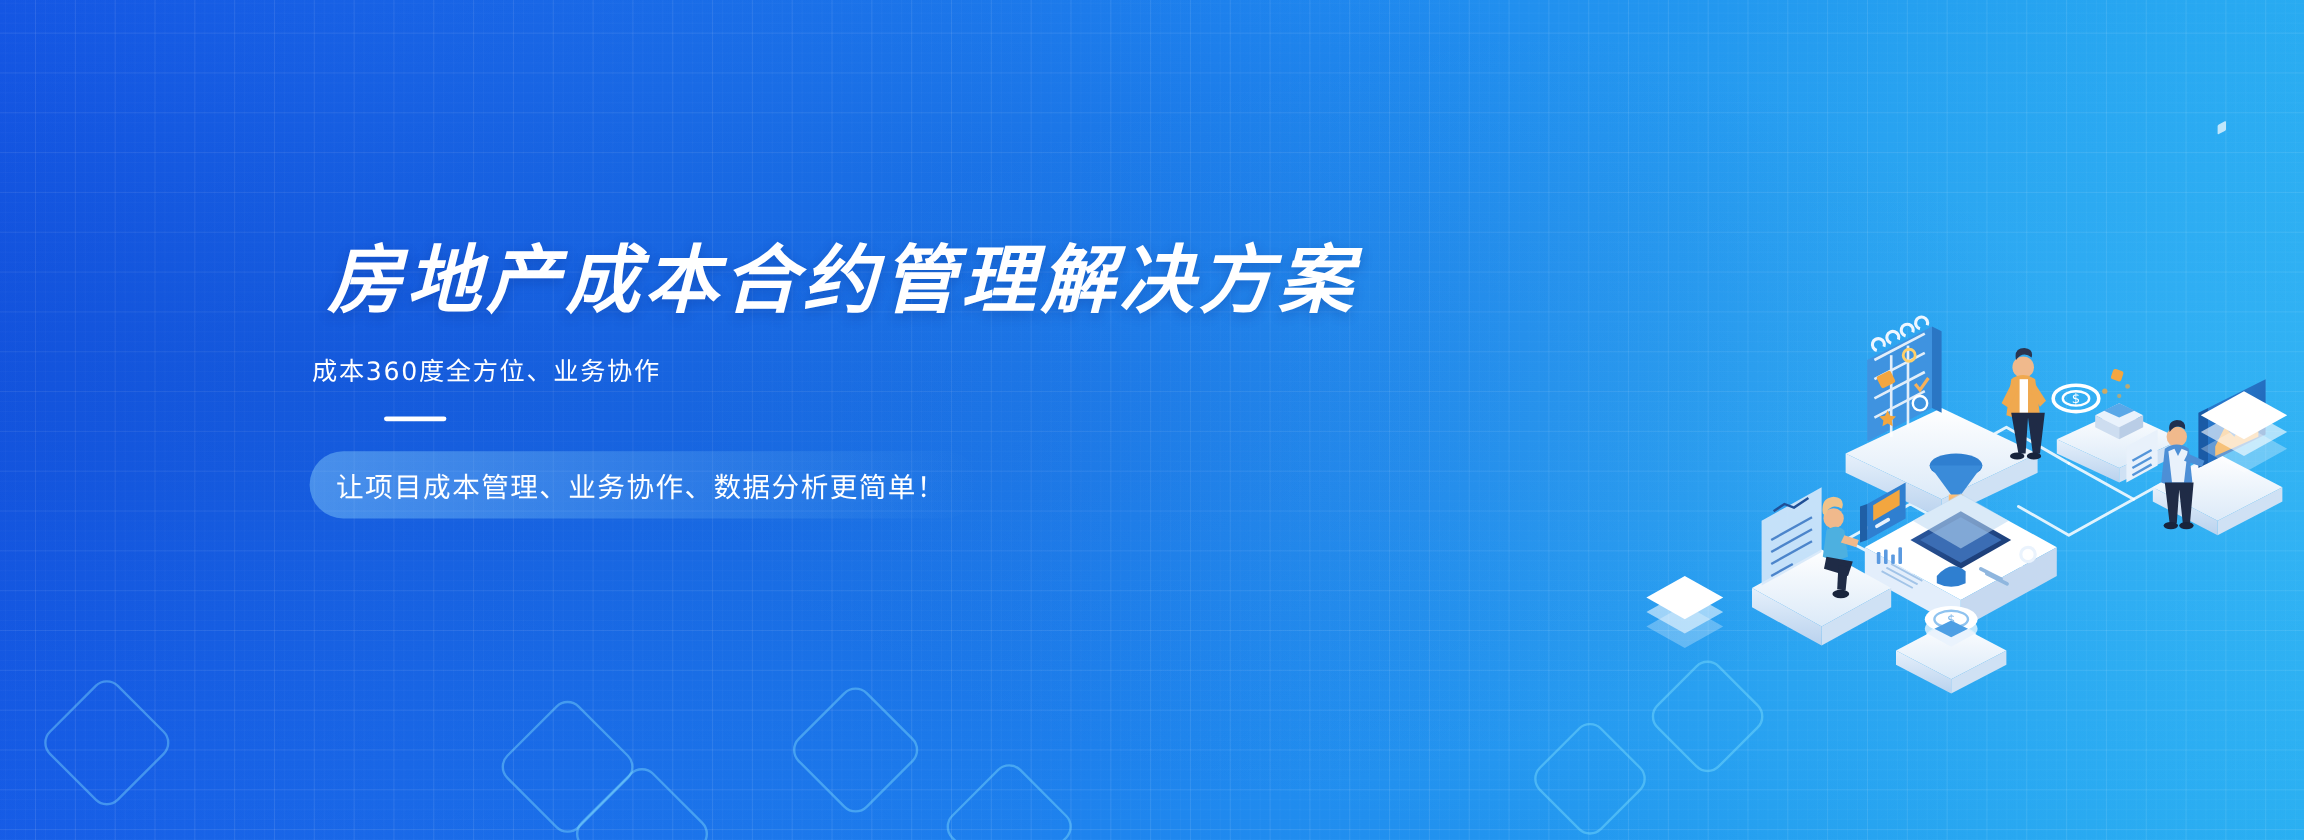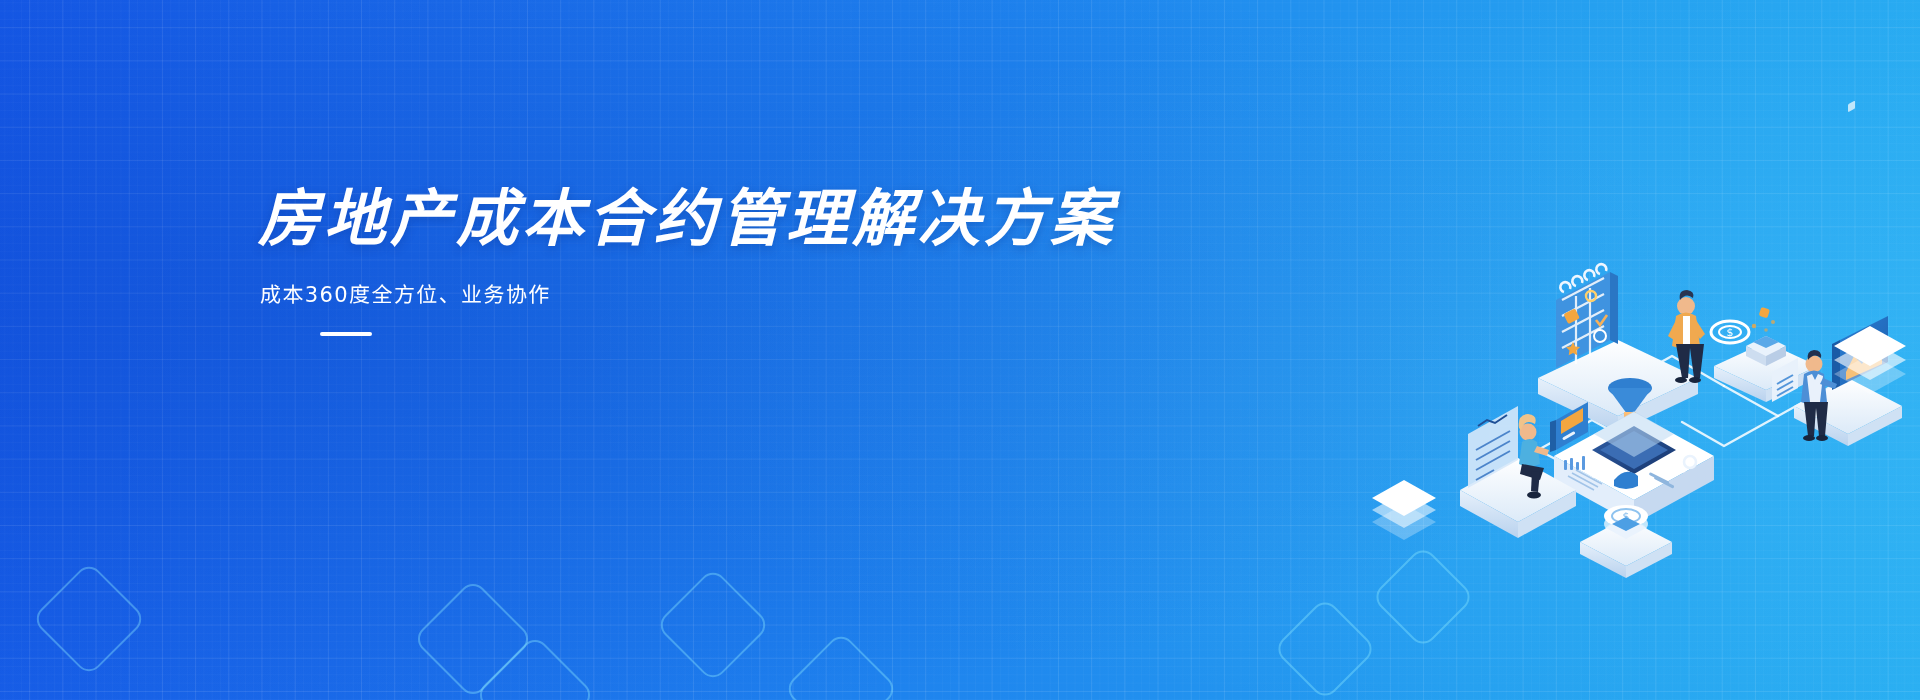--- a/index.html
+++ b/index.html
@@ -38,21 +38,21 @@
   }
   
   .diamonds{position:absolute;inset:0;pointer-events:none;}
   .dia{
     position:absolute;border:2px solid rgba(140,235,255,.38);
     border-radius:14px;transform:rotate(45deg);
   }
   
   .copy{position:absolute;left:258px;top:186px;width:780px;}
   .title{
-    margin:0;
+    margin:15px;
     font-size:62px;line-height:1.06;font-weight:bold;font-style:italic;
     letter-spacing:4px;color:#ffffff;white-space:nowrap;
     text-shadow:0 3px 10px rgba(8,45,140,.30);
     font-family:"DejaVu Sans","Liberation Sans",sans-serif;
     text-align:center;
   }
   .subtitle{
     margin:26px 0 0 2px;
     font-size:21px;letter-spacing:1.4px;color:#ffffff;font-weight:normal;
     font-family:"DejaVu Sans","Liberation Sans",sans-serif;
@@ -92,20 +92,23 @@
     <div class="dia" style="left:800px;top:648px;width:78px;height:78px;"></div>
     <div class="dia" style="left:1288px;top:612px;width:70px;height:70px;"></div>
     <div class="dia" style="left:1386px;top:560px;width:70px;height:70px;"></div>
   </div>
 
   <div class="copy">
     <h1 class="title">房地产成本合约管理解决方案</h1>
     <div class="subtitle">成本360度全方位、业务协作</div>
     <div class="rule"></div>
 
+    <div class="cta">
+      <span class="cta-text">让项目成本管理、业务协作、数据分析更简单！</span>
+    </div>
   </div>
 
   <div class="illo">
     <svg viewBox="0 0 560 420" xmlns="http://www.w3.org/2000/svg" aria-hidden="true">
       <defs>
         <linearGradient id="gPlat" x1="0" y1="0" x2="0" y2="1">
           <stop offset="0" stop-color="#ffffff"></stop>
             <stop offset="1" stop-color="#dceaf8"></stop>
         </linearGradient>
         <linearGradient id="gPlatSide" x1="0" y1="0" x2="0" y2="1">

